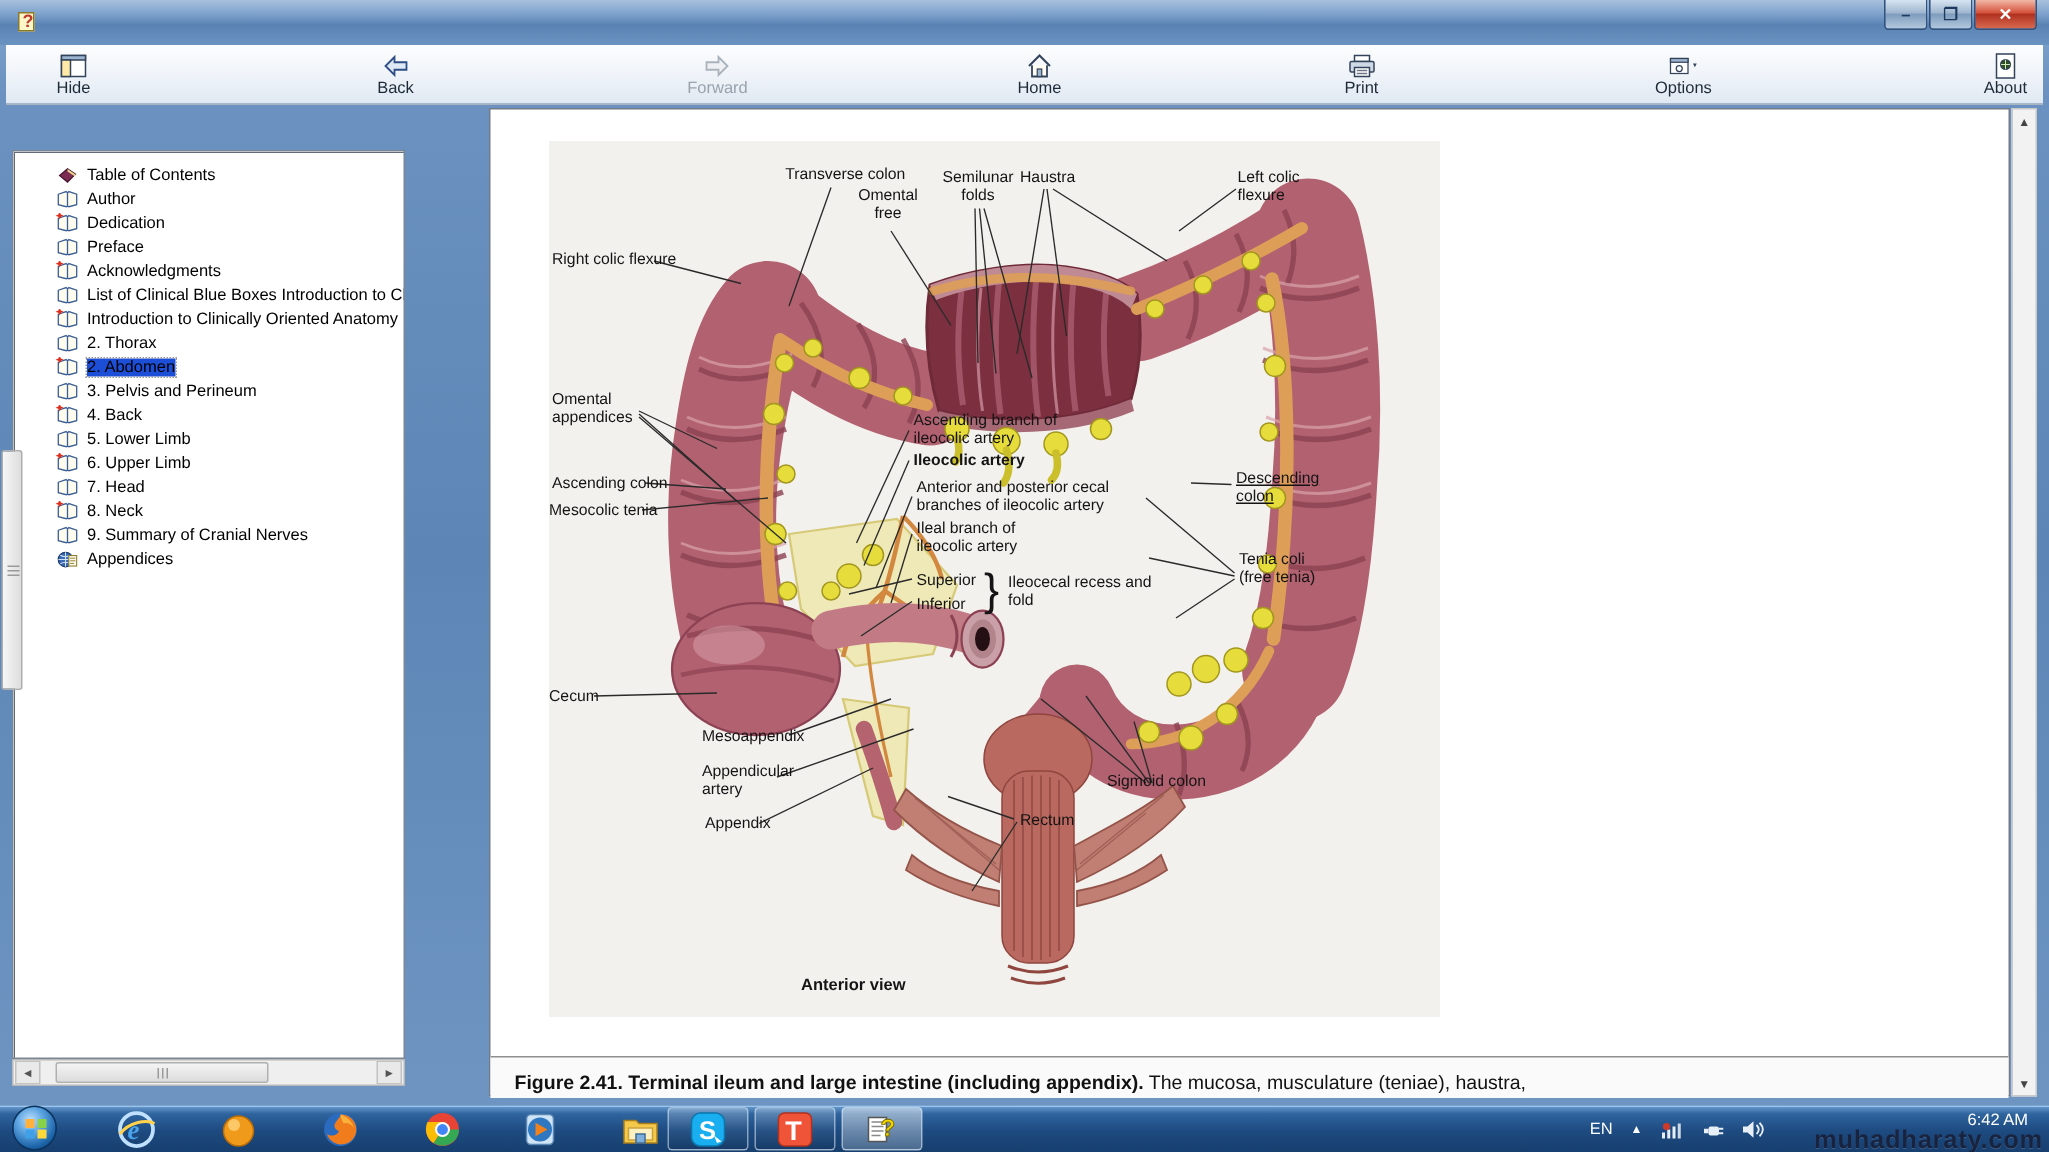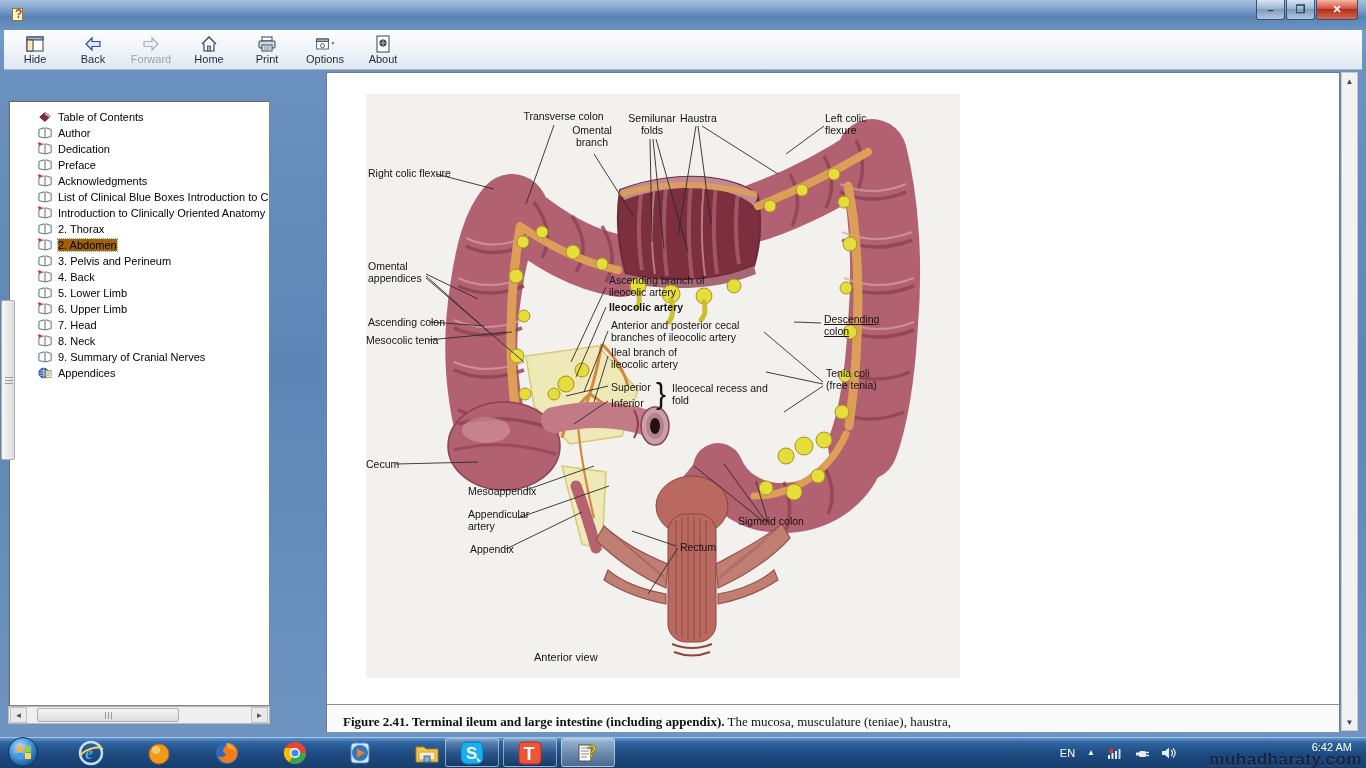--- a/index.html
+++ b/index.html
@@ -19,38 +19,38 @@
   #win-controls { position:absolute; right:8px; top:0; height:22px; display:flex; }
   .wbtn { width:29px; height:20px; border:1px solid #32527c; border-top:none;
     background:linear-gradient(180deg,#d7e4f2,#9fb6cf 45%,#7e9cbd 50%,#b3c8de);
     display:flex; align-items:center; justify-content:center;
     color:#1c3a5e; font-size:11px; font-weight:bold; border-radius:0 0 3px 3px; margin-left:1px; }
   .wbtn.close { width:42px; background:linear-gradient(180deg,#f2b8a8,#d4523a 45%,#b03020 50%,#d86a50); color:#fff; }
 
   
   #toolbar { position:absolute; left:4px; right:4px; top:30px; height:40px;
     background:linear-gradient(180deg,#fdfdfe,#edf2f8 60%,#dfe8f2);
-    border-bottom:1px solid #a9b4c2; display:flex; align-items:center; padding-left:6px; gap:8px; }
+    border-bottom:1px solid #a9b4c2; display:flex; align-items:center; padding-left:20px; gap:8px;justify-content:space-between; }
   .tbtn { width:50px; height:36px; display:flex; flex-direction:column; align-items:center; justify-content:center;
     font-size:11px; color:#1d2a38; border-radius:3px; }
   .tbtn svg { width:20px; height:18px; }
   .tbtn.disabled { color:#9aa2ac; }
 
   
   #tabs { position:absolute; left:8px; top:78px; height:22px; display:flex; font-size:11px; color:#1d2a38; }
   .tab { padding:3px 10px 2px 10px; border:1px solid #8d99a8; border-bottom:none;
     background:#e7edf4; border-radius:3px 3px 0 0; margin-right:2px; position:relative; top:2px; height:19px; }
   .tab.active { background:#f6f9fc; top:0px; height:22px; z-index:2; }
 
   #treepanel { position:absolute; left:8px; top:100px; width:262px; height:606px;
     background:#fff; border:1px solid #7a8694;
     box-shadow:inset 1px 1px 0 #5f6b77, inset -1px -1px 0 #ffffff; padding-top:8px; }
   .trow { display:flex; align-items:center; height:16px; padding-left:28px; font-size:11px; color:#000; white-space:nowrap; overflow:hidden; }
   .trow .ticon { width:16px; height:14px; flex:0 0 16px; margin-right:5px; }
-  .trow.sel .tlabel { background:#a16207; outline:1px dotted #9a9a9a;text-align:right; }
+  .trow.sel .tlabel { background:#1d4ed8; outline:1px dotted #9a9a9a;text-align:right; }
 
   #hscroll { position:absolute; left:8px; top:706px; width:262px; height:18px;
     background:#efefef; border:1px solid #b8b8b8; display:flex; align-items:center; }
   .harrow { width:17px; height:16px; background:#e9e9e9; border:1px solid #c2c2c2; font-size:8px; color:#555;
     display:flex; align-items:center; justify-content:center; }
   #hthumb { position:absolute; left:28px; width:142px; height:14px; top:1px;
     background:linear-gradient(180deg,#f4f4f4,#dcdcdc); border:1px solid #b0b0b0; border-radius:2px;
     display:flex; align-items:center; justify-content:center; gap:2px; }
   #hthumb i { width:1px; height:7px; background:#9a9a9a; }
 
@@ -63,26 +63,26 @@
     display:flex; align-items:center; justify-content:center; }
   #vthumb { position:absolute; left:1px; top:300px; width:14px; height:160px;
     background:linear-gradient(90deg,#f6f6f6,#dddddd); border:1px solid #aeaeae; border-radius:2px; }
   #vthumb .grips { position:absolute; left:3px; top:76px; }
   #vthumb .grips i { display:block; width:8px; height:1px; background:#9a9a9a; margin-bottom:2px; }
 
   #figure { position:absolute; left:17px; top:21px; width:594px; height:584px; background:#f3f1ed;margin-left:22px; }
   #figure svg { position:absolute; left:0; top:0; }
   .flabel { position:absolute; font-size:10.5px; line-height:1.18; color:#141414; }
   .flabel.c { text-align:center; }
-  .fl-bold { font-weight:normal; font-size:11px; }
+  .fl-bold { font-weight:bold; font-size:11px; }
   #brace { font-size:30px; font-weight:200; color:#141414; }
 
   #caption { position:absolute; left:0; right:0; top:631px; height:28px; background:#fafafa;
     border-top:1px solid #8f8f8f; padding:9px 0 0 16px;
-    font-family:Liberation Serif, serif; font-size:13px; color:#111; white-space:nowrap; }
+    font-family:Liberation Sans, sans-serif; font-size:13px; color:#111; white-space:nowrap; }
   #caption b { font-weight:bold; }
 
   
   #taskbar { position:absolute; left:0; top:737px; width:1366px; height:31px;
     background:linear-gradient(180deg,#6ea0d4 0%,#2f649e 18%,#1d4a80 55%,#173f6e 100%); }
   #taskbar::before { content:""; position:absolute; left:0; top:0; width:100%; height:1px; background:#9cc4ea; }
   .tico { position:absolute; top:3px; width:26px; height:26px; }
   .tbtn2 { position:absolute; top:1px; width:54px; height:29px; border:1px solid rgba(220,235,250,.55);
     border-radius:3px; background:linear-gradient(180deg,rgba(255,255,255,.25),rgba(255,255,255,.06) 50%,rgba(0,0,0,.08));
     display:flex; align-items:center; justify-content:center; }
@@ -511,21 +511,21 @@
           <path d="M140,455 L216,418"></path>
           <path d="M310,452 L266,437"></path>
             <path d="M312,454 L282,500"></path>
           <path d="M398,428 L328,372"></path>
             <path d="M400,428 L358,370"></path>
             <path d="M402,428 L390,387"></path>
         </g>
       </svg>
 
       <div class="flabel c" style="left:150px; top:16px; width:95px;">Transverse colon</div>
-      <div class="flabel c" style="left:200px; top:30px; width:52px;">Omental branch</div>
+      <div class="flabel c" style="left:200px; top:30px; width:52px;">Omental free</div>
       <div class="flabel c" style="left:258px; top:18px; width:56px;">Semilunar folds</div>
       <div class="flabel" style="left:314px; top:18px; white-space:nowrap;">Haustra</div>
       <div class="flabel" style="left:459px; top:18px; width:52px;">Left colic flexure</div>
       <div class="flabel" style="left:2px; top:73px; white-space:nowrap;">Right colic flexure</div>
       <div class="flabel" style="left:2px; top:166px; width:62px;">Omental appendices</div>
       <div class="flabel" style="left:2px; top:222px; white-space:nowrap;">Ascending colon</div>
       <div class="flabel" style="left:0px; top:240px; white-space:nowrap;">Mesocolic tenia</div>
       <div class="flabel" style="left:243px; top:180px; width:108px;">Ascending branch of ileocolic artery</div>
       <div class="flabel" style="left:243px; top:207px; white-space:nowrap;font-weight:bold;">Ileocolic artery</div>
       <div class="flabel" style="left:245px; top:225px; width:158px;">Anterior and posterior cecal branches of ileocolic artery</div>

